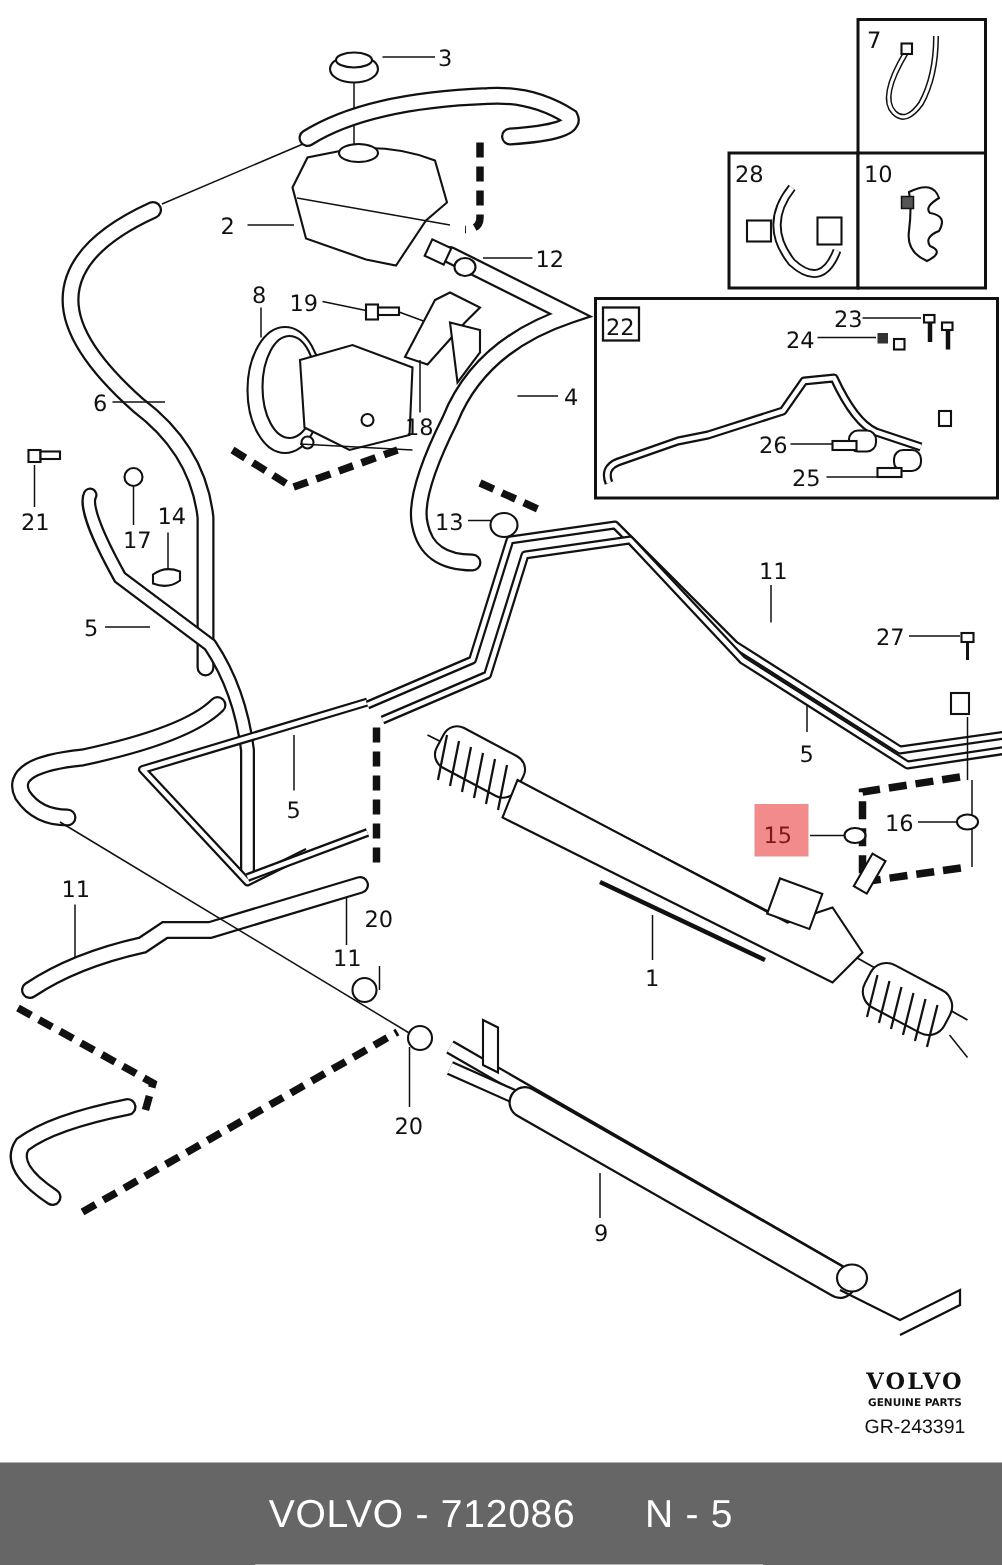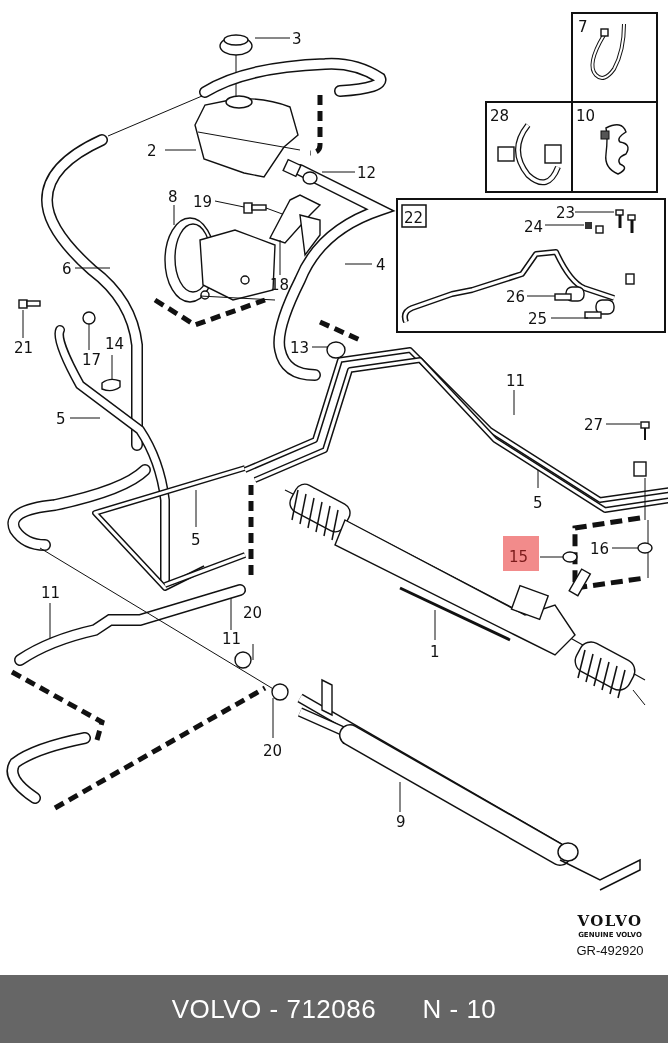--- a/index.html
+++ b/index.html
@@ -285,23 +285,23 @@
   <text class="lbl" x="576" y="121">10</text>
   <text class="lbl" x="404" y="223">22</text>
   <text class="lbl" x="556" y="218">23</text>
   <text class="lbl" x="524" y="232">24</text>
   <text class="lbl" x="506" y="302">26</text>
   <text class="lbl" x="528" y="324">25</text>
 </svg>
 
 <div class="brand">
   <div class="logo">VOLVO</div>
-  <div class="sub">GENUINE VOLVO</div>
-  <div class="gr">GR-492920</div>
+  <div class="sub">GENUINE PARTS</div>
+  <div class="gr">GR-243391</div>
 </div>
 
 <div id="footer">
   <span>VOLVO</span>
   <span> - </span>
   <span>712086</span>
   <span>      </span>
-  <span>N - 10</span>
+  <span>N - 5</span>
 </div>
 
 </body></html>

